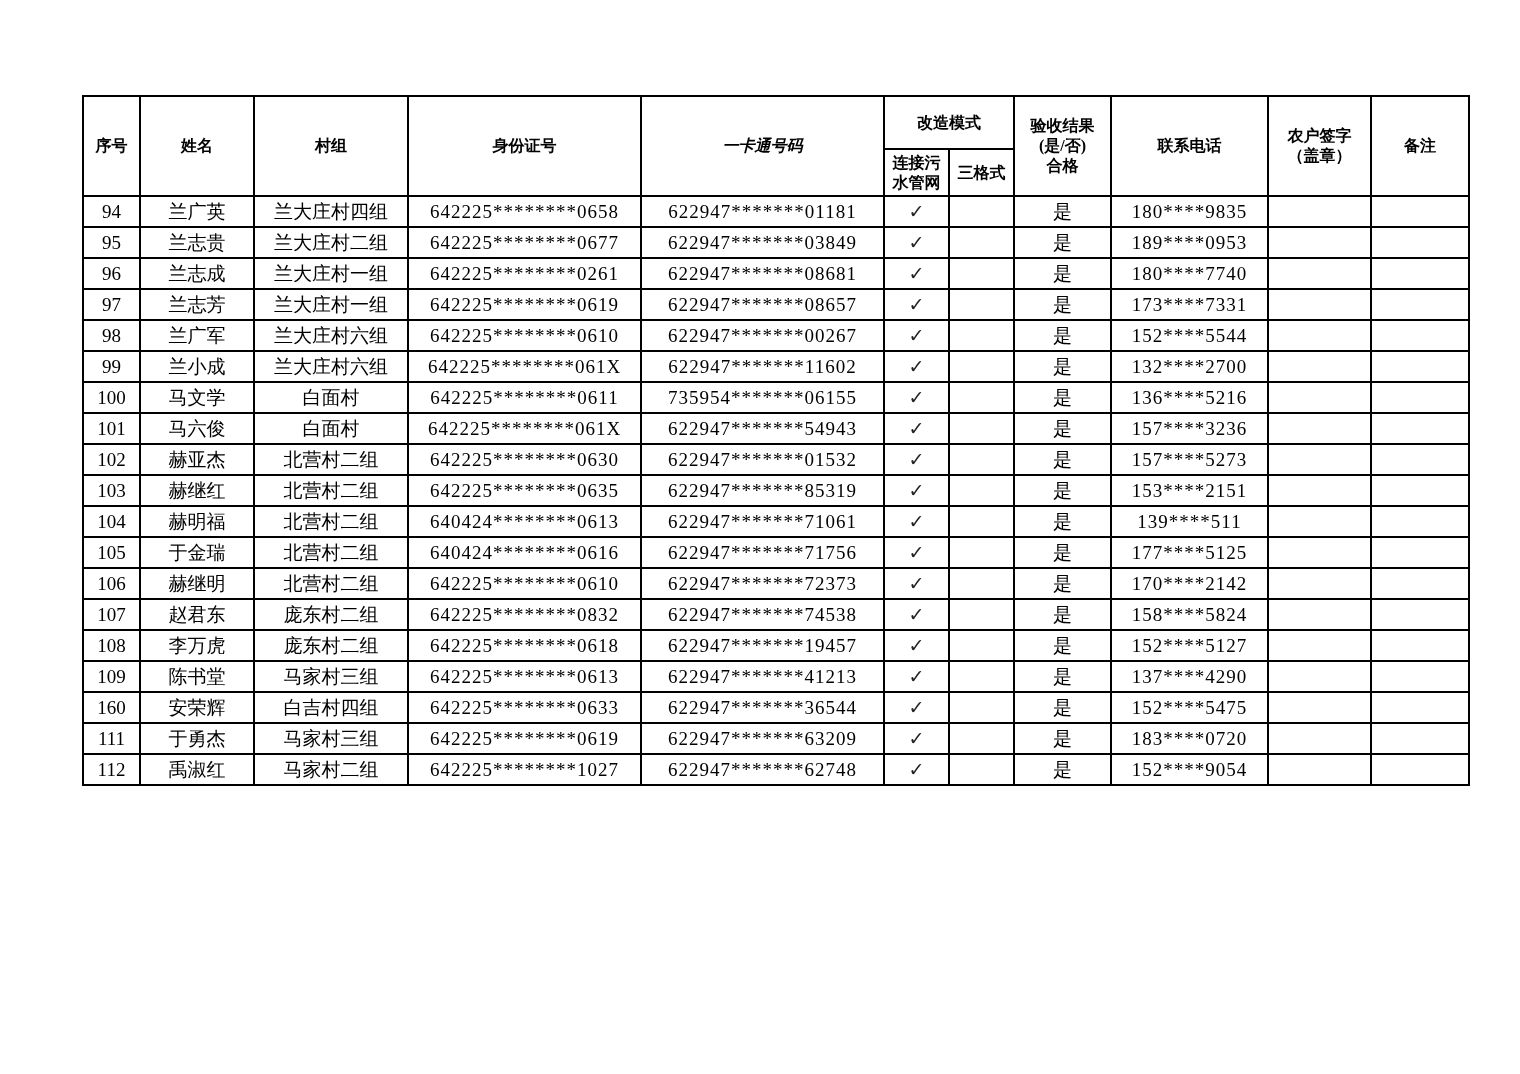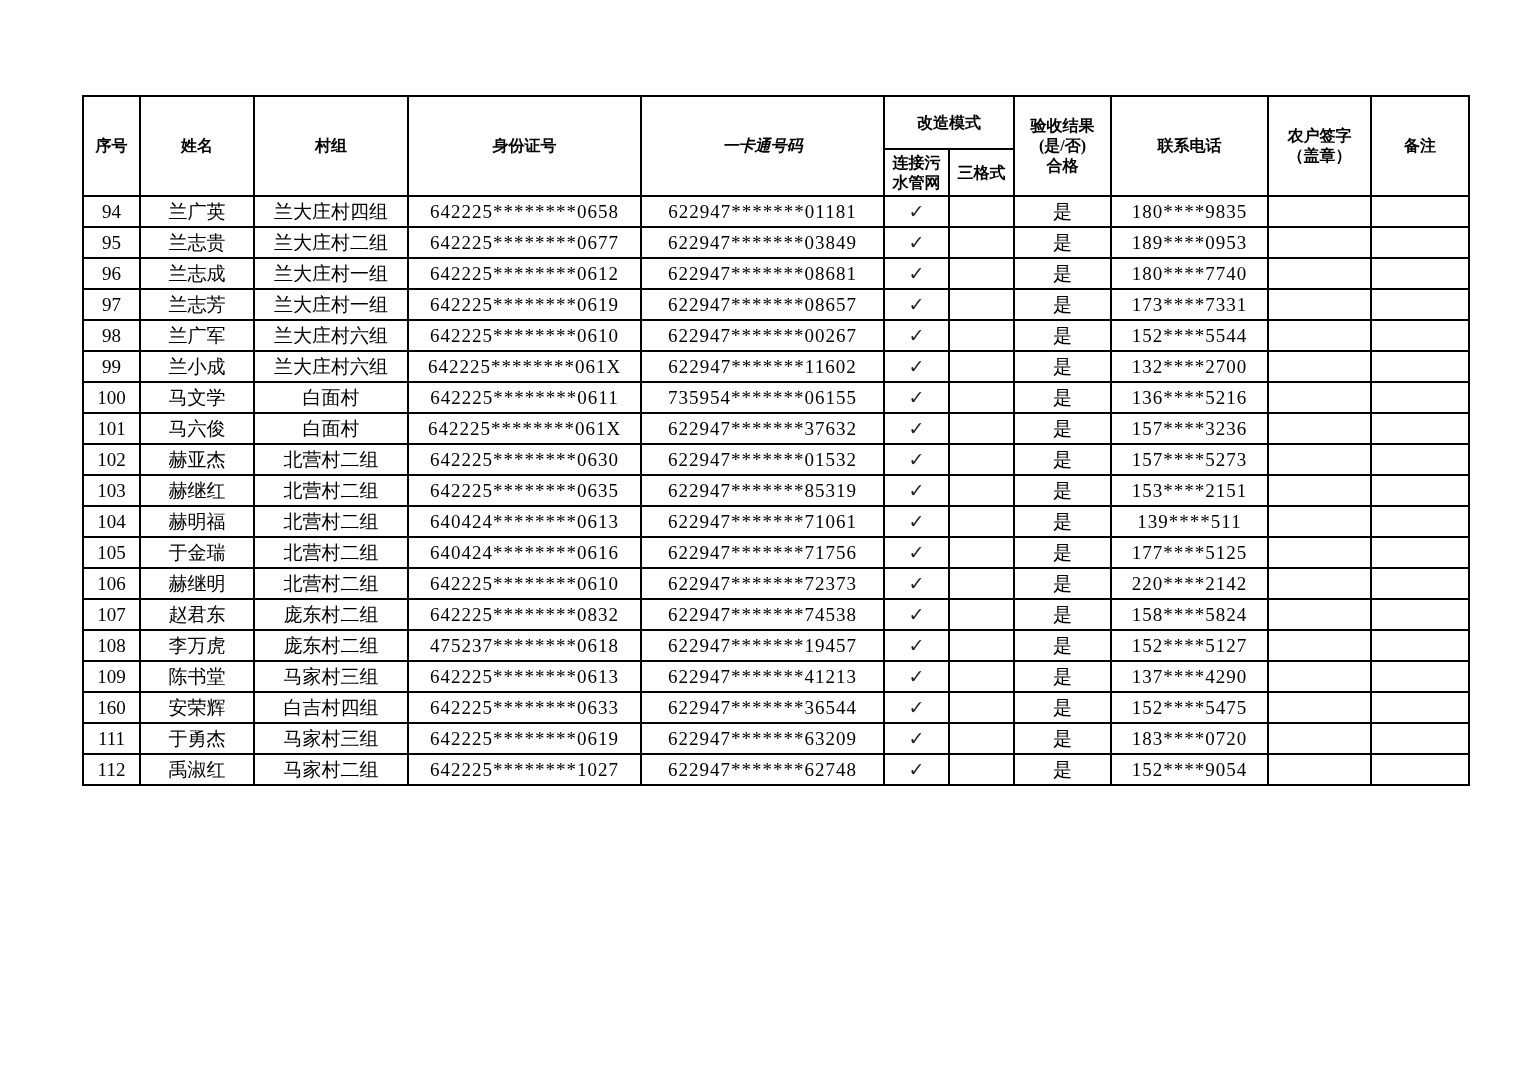--- a/index.html
+++ b/index.html
@@ -128,21 +128,21 @@
       <td class="check"></td>
       <td>是</td>
       <td class="num">189****0953</td>
       <td></td>
       <td></td>
     </tr>
         <tr>
       <td>96</td>
       <td>兰志成</td>
       <td>兰大庄村一组</td>
-      <td class="num">642225********0612</td>
+      <td class="num">642225********0261</td>
       <td class="num">622947*******08681</td>
       <td class="check">✓</td>
       <td class="check"></td>
       <td>是</td>
       <td class="num">180****7740</td>
       <td></td>
       <td></td>
     </tr>
         <tr>
       <td>97</td>
@@ -194,21 +194,21 @@
       <td>是</td>
       <td class="num">136****5216</td>
       <td></td>
       <td></td>
     </tr>
         <tr>
       <td>101</td>
       <td>马六俊</td>
       <td>白面村</td>
       <td class="num">642225********061X</td>
-      <td class="num">622947*******37632</td>
+      <td class="num">622947*******54943</td>
       <td class="check">✓</td>
       <td class="check"></td>
       <td>是</td>
       <td class="num">157****3236</td>
       <td></td>
       <td></td>
     </tr>
         <tr>
       <td>102</td>
       <td>赫亚杰</td>
@@ -263,42 +263,42 @@
     </tr>
         <tr>
       <td>106</td>
       <td>赫继明</td>
       <td>北营村二组</td>
       <td class="num">642225********0610</td>
       <td class="num">622947*******72373</td>
       <td class="check">✓</td>
       <td class="check"></td>
       <td>是</td>
-      <td class="num">220****2142</td>
+      <td class="num">170****2142</td>
       <td></td>
       <td></td>
     </tr>
         <tr>
       <td>107</td>
       <td>赵君东</td>
       <td>庞东村二组</td>
       <td class="num">642225********0832</td>
       <td class="num">622947*******74538</td>
       <td class="check">✓</td>
       <td class="check"></td>
       <td>是</td>
       <td class="num">158****5824</td>
       <td></td>
       <td></td>
     </tr>
         <tr>
       <td>108</td>
       <td>李万虎</td>
       <td>庞东村二组</td>
-      <td class="num">475237********0618</td>
+      <td class="num">642225********0618</td>
       <td class="num">622947*******19457</td>
       <td class="check">✓</td>
       <td class="check"></td>
       <td>是</td>
       <td class="num">152****5127</td>
       <td></td>
       <td></td>
     </tr>
         <tr>
       <td>109</td>

